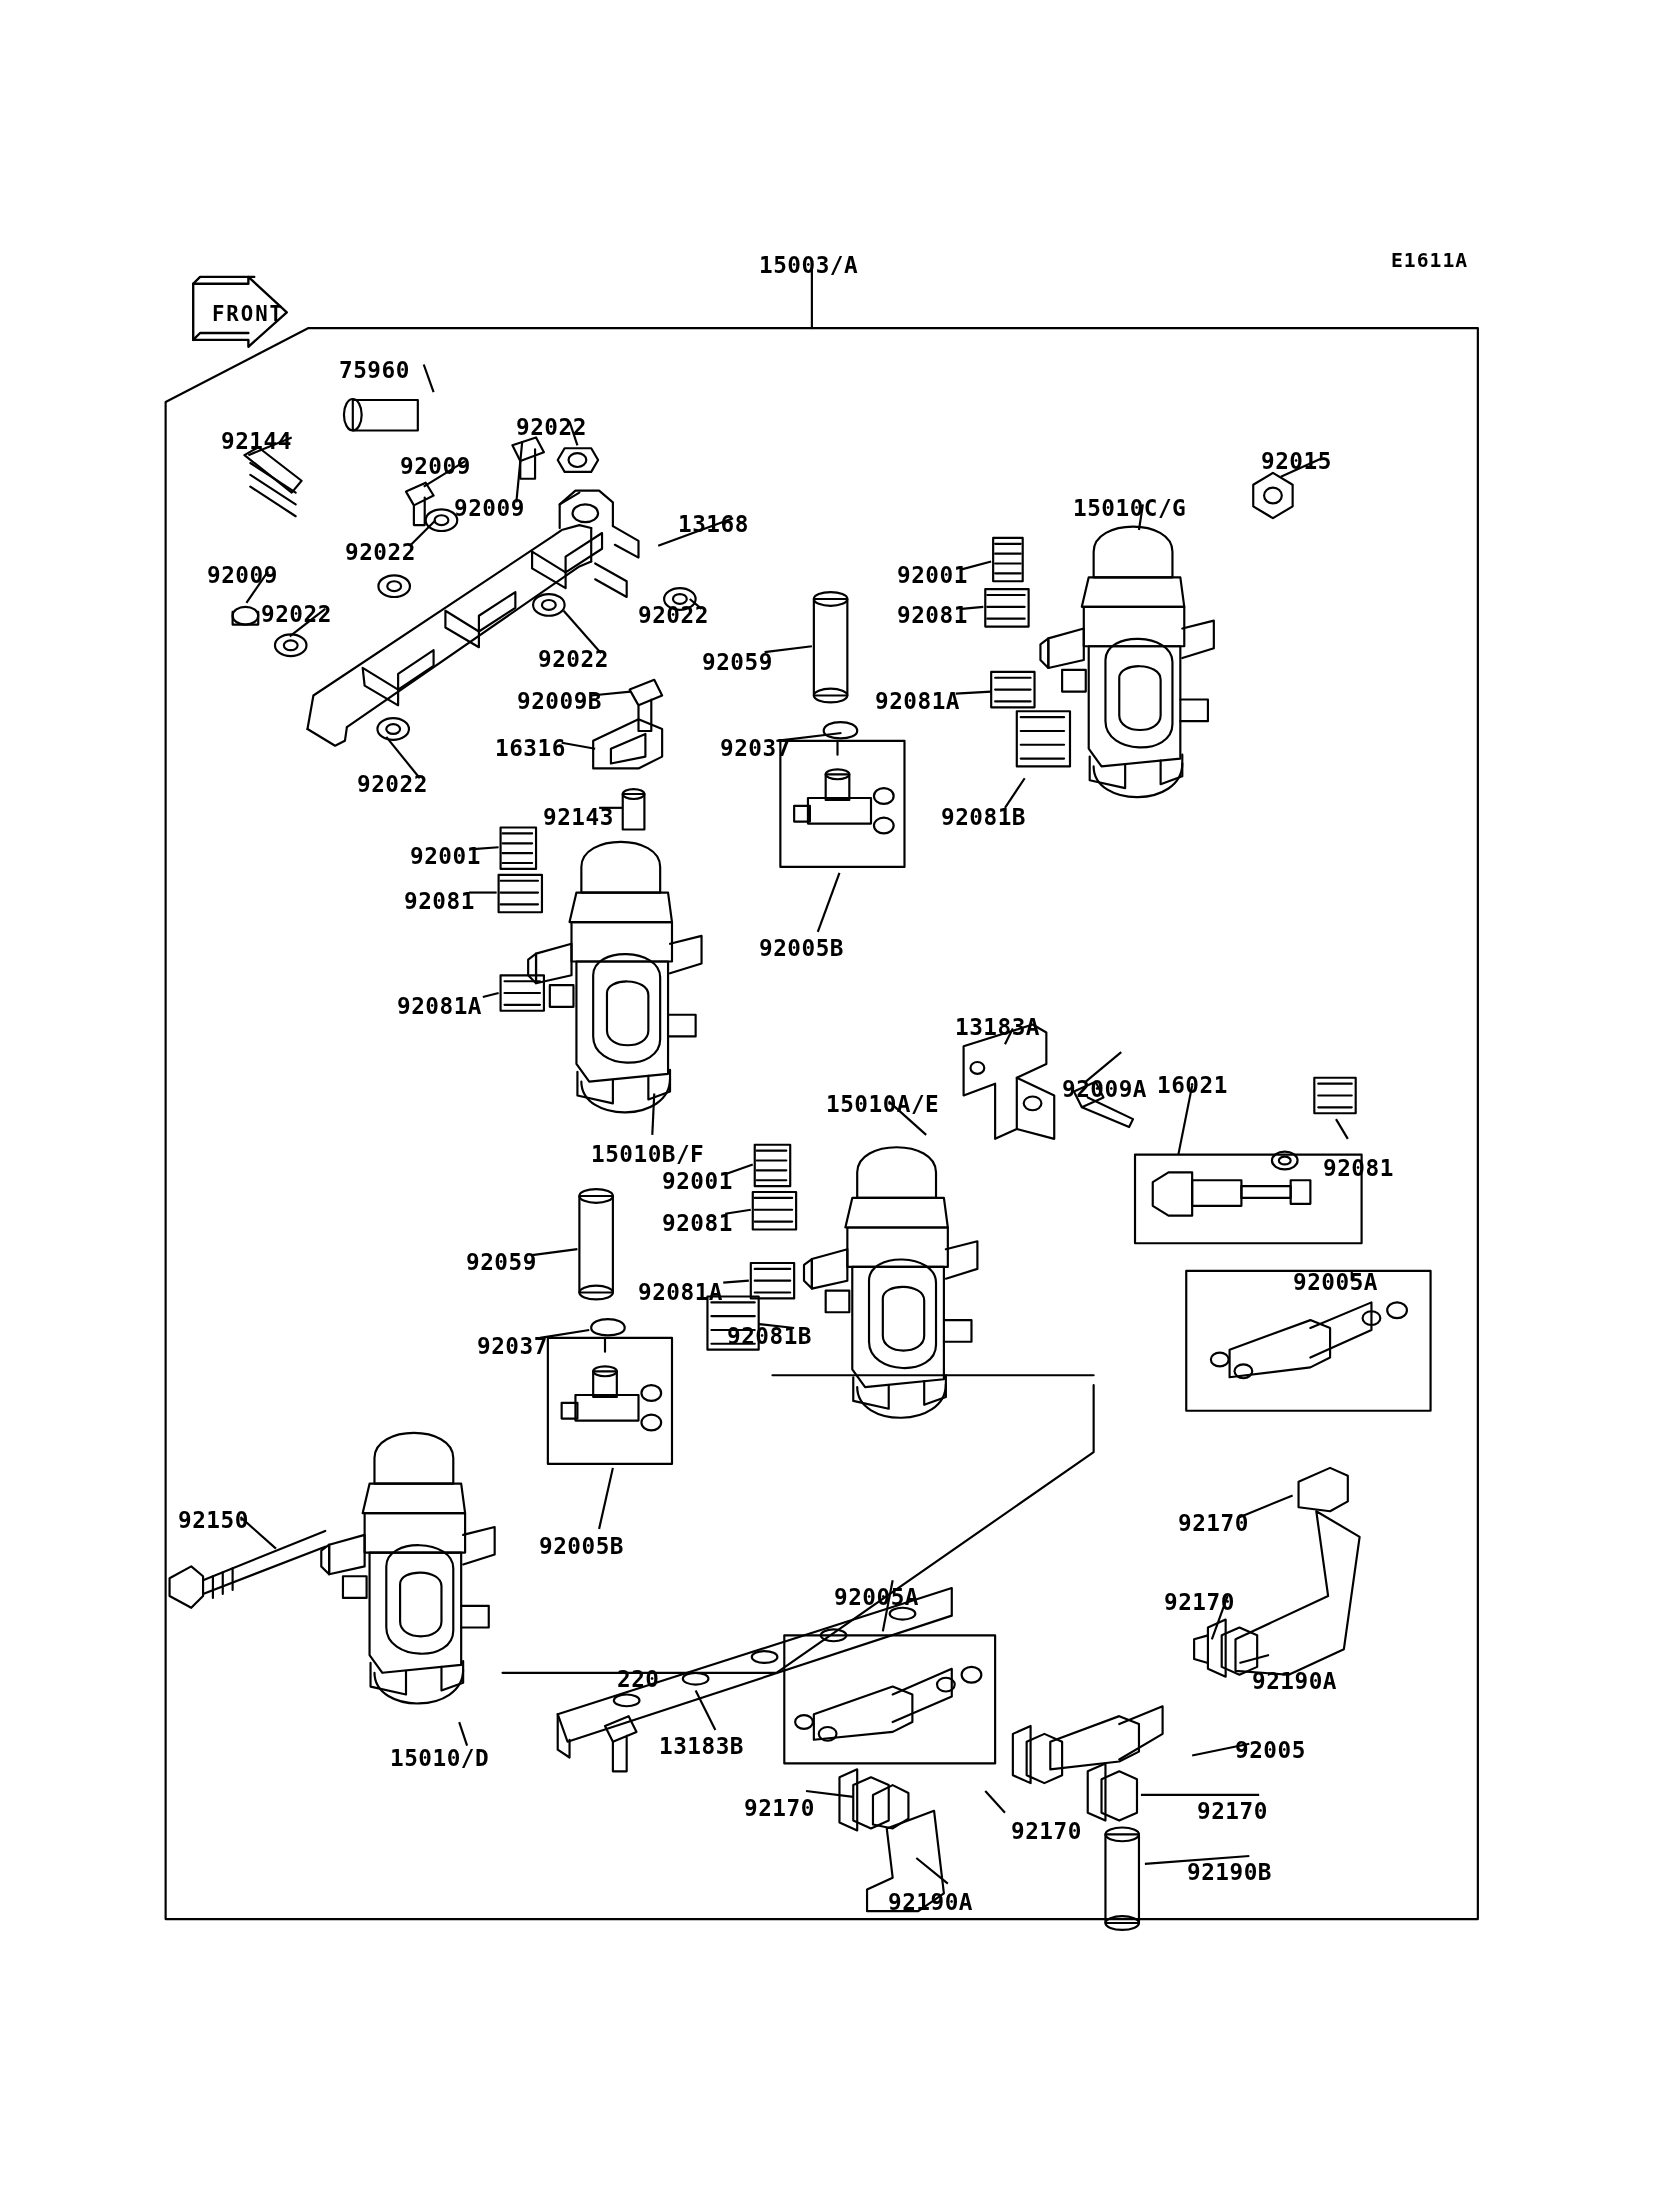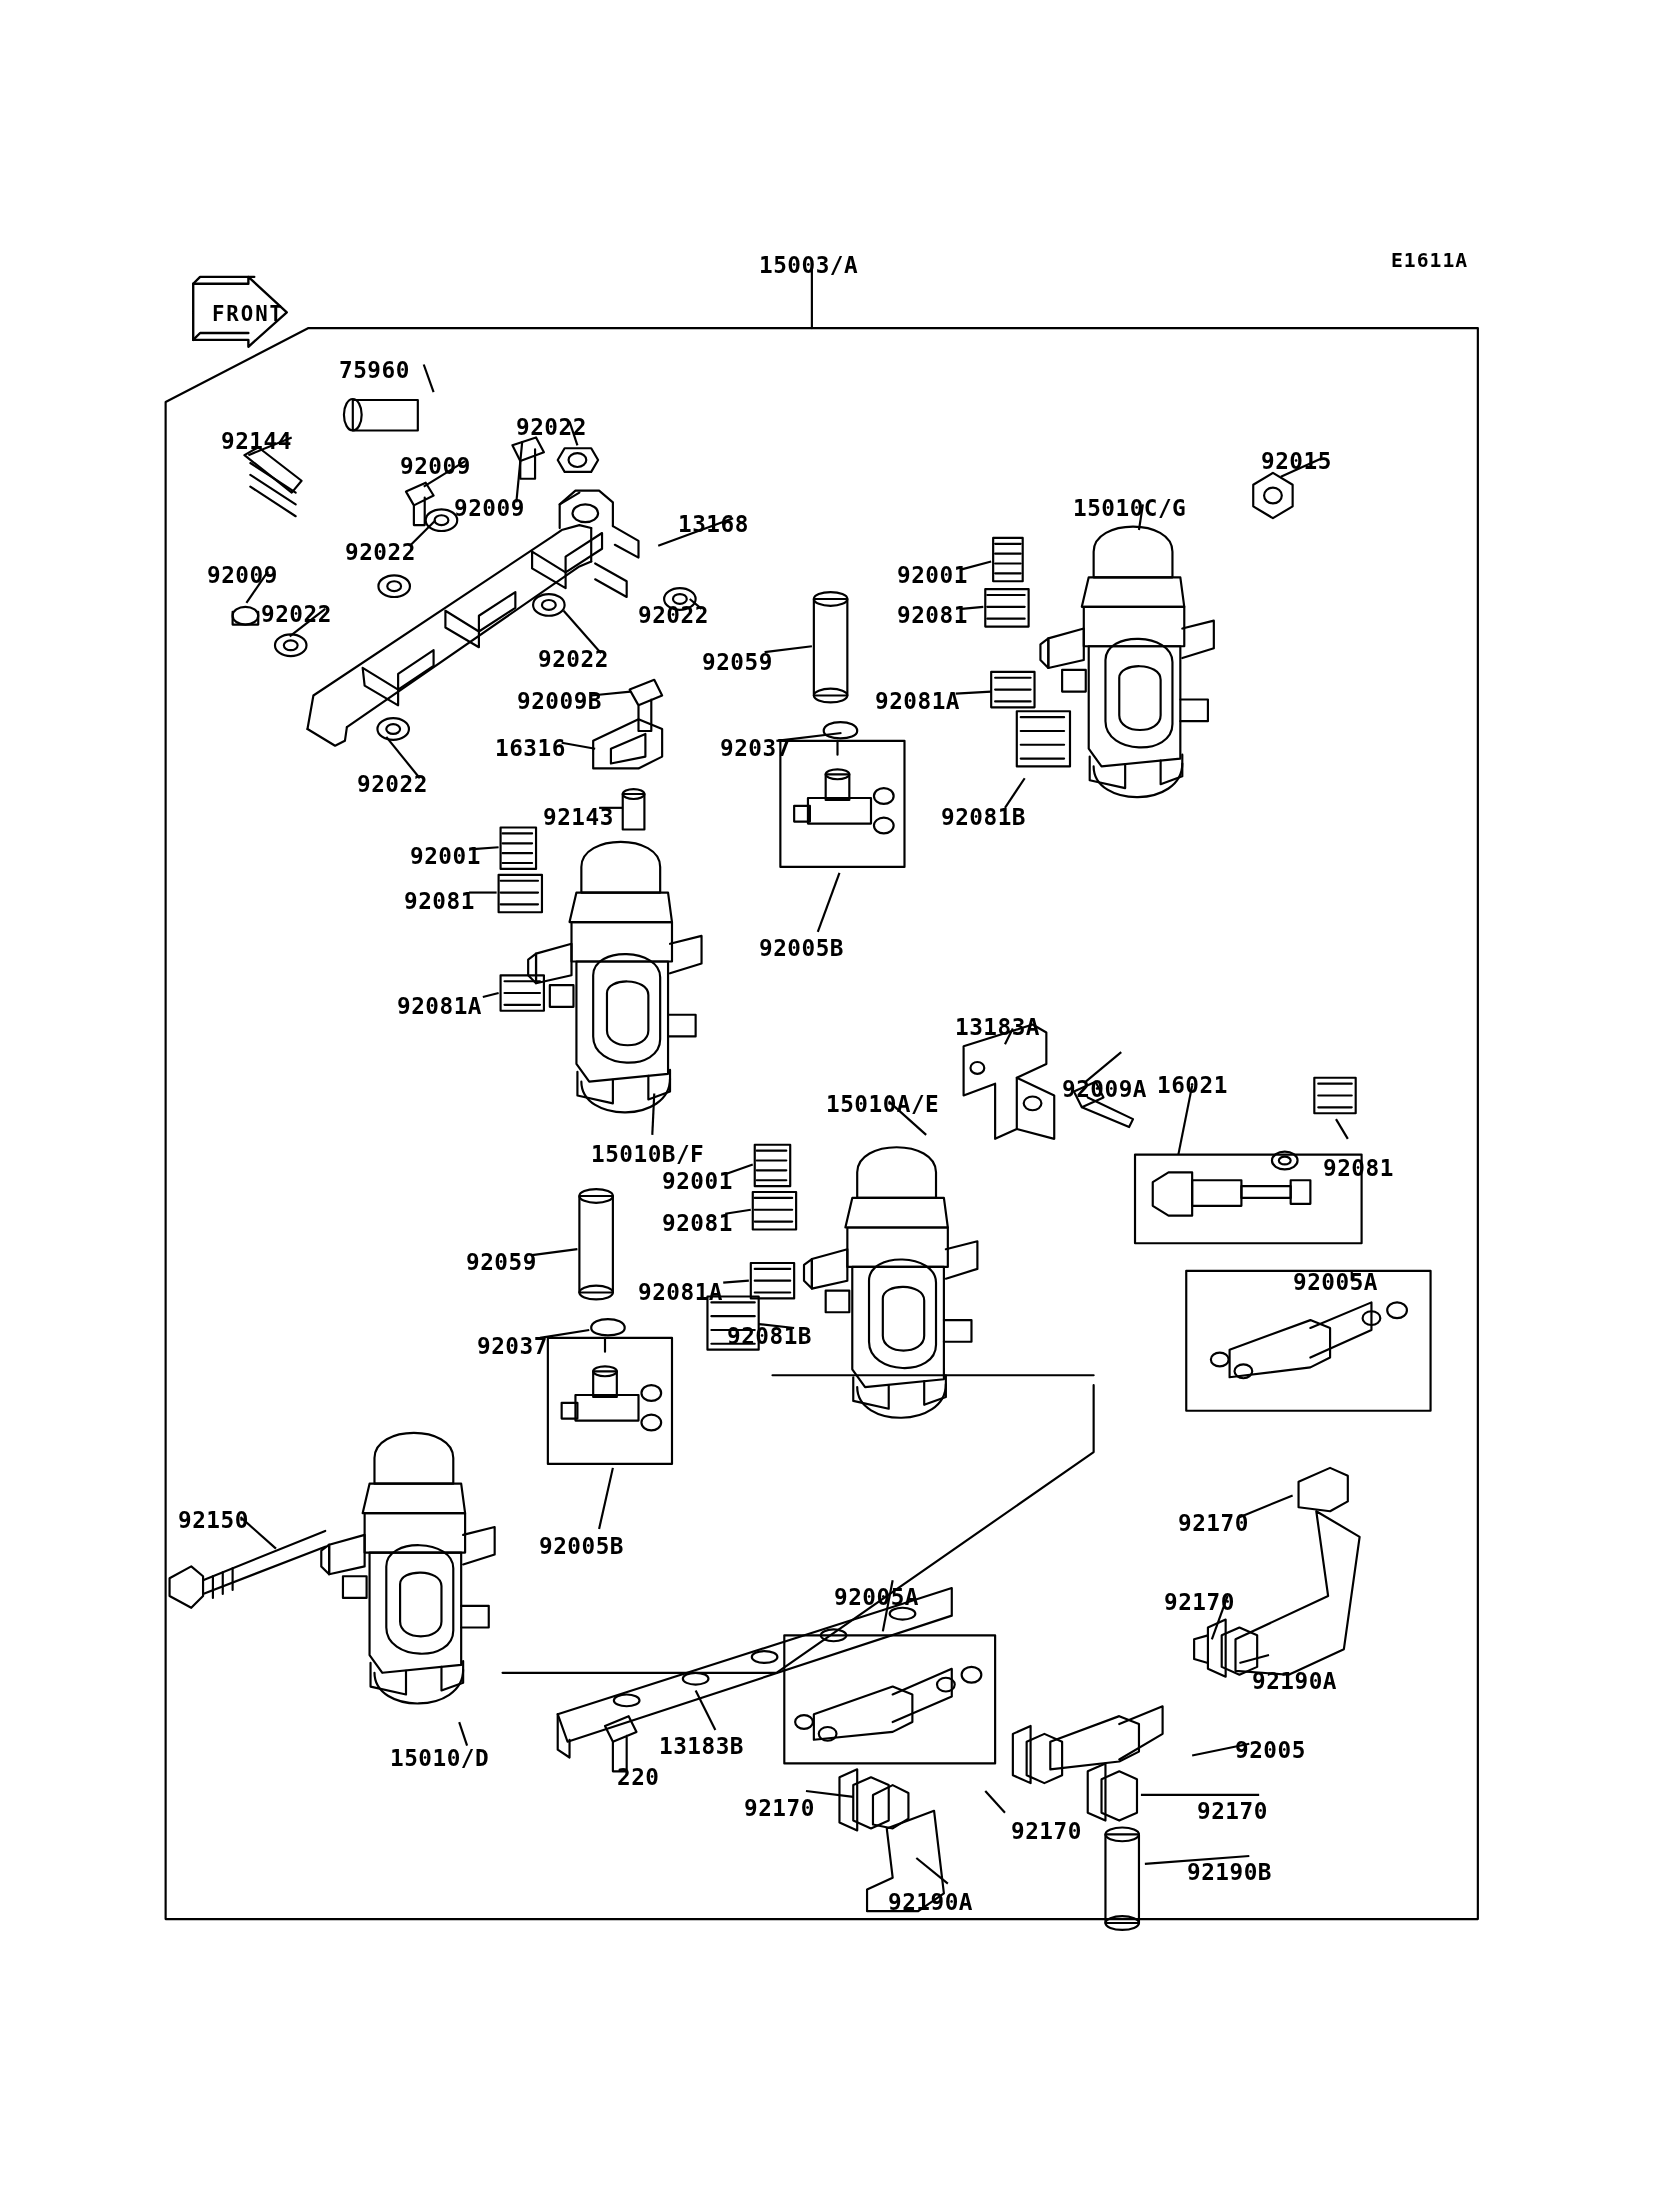--- a/index.html
+++ b/index.html
@@ -413,21 +413,21 @@
     <div class="lbl" style="left:1062px; top:1042px;margin-top:36px;">92009A</div>
     <div class="lbl" style="left:1157px; top:1074px;text-align:center;">16021</div>
     <div class="lbl" style="left:1323px; top:1157px;">92081</div>
     <div class="lbl" style="left:1293px; top:1271px;">92005A</div>
     <div class="lbl" style="left:1178px; top:1512px;">92170</div>
     <div class="lbl" style="left:1164px; top:1591px;">92170</div>
     <div class="lbl" style="left:1252px; top:1670px;">92190A</div>
     <div class="lbl" style="left:178px; top:1509px;">92150</div>
     <div class="lbl" style="left:390px; top:1747px;">15010/D</div>
     <div class="lbl" style="left:659px; top:1735px;">13183B</div>
-    <div class="lbl" style="left:617px; top:1766px;">220</div>
+    <div class="lbl" style="left:617px; top:1668px;">220</div>
     <div class="lbl" style="left:834px; top:1586px;">92005A</div>
     <div class="lbl" style="left:744px; top:1797px;">92170</div>
     <div class="lbl" style="left:888px; top:1891px;">92190A</div>
     <div class="lbl" style="left:1011px; top:1820px;">92170</div>
     <div class="lbl" style="left:1187px; top:1739px;margin-left:48px;">92005</div>
     <div class="lbl" style="left:1197px; top:1800px;">92170</div>
     <div class="lbl" style="left:1187px; top:1861px;">92190B</div>
   </div>
 
 </div>

